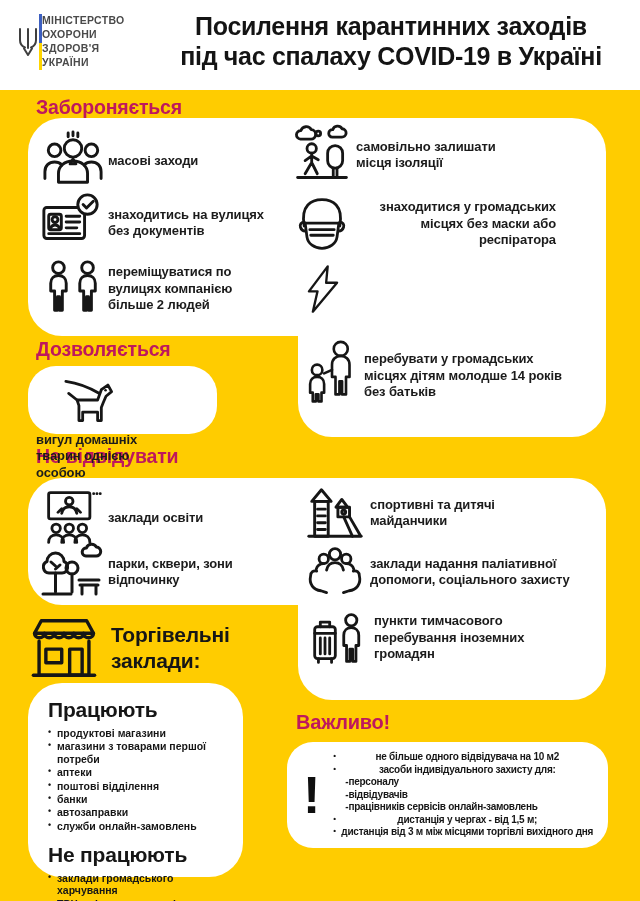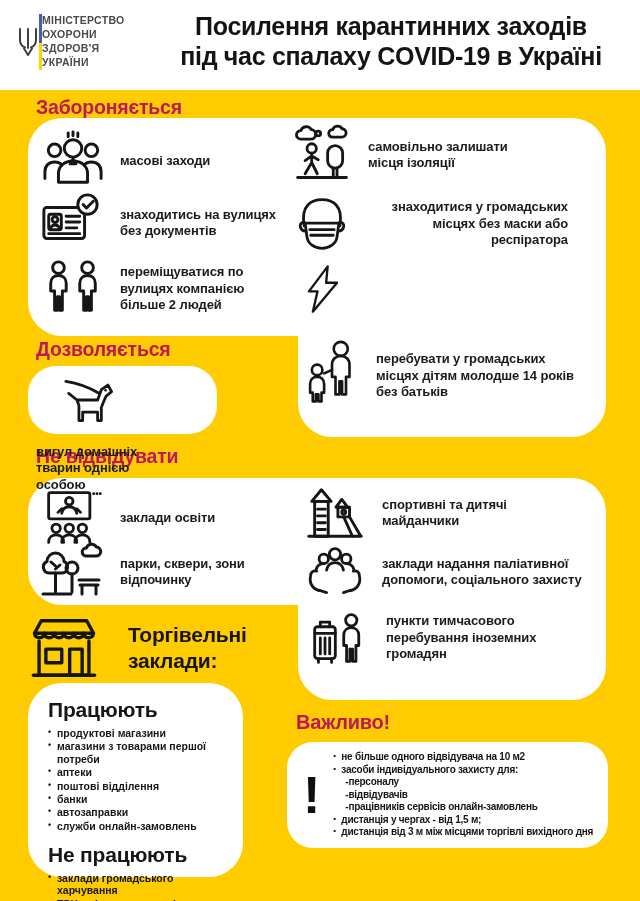--- a/index.html
+++ b/index.html
@@ -20,43 +20,43 @@
   .logo{position:absolute;left:17px;top:14px;display:flex;align-items:center;gap:0;}
   .logo-divider{width:3px;height:56px;background:linear-gradient(var(--flag-blue) 0 52%,var(--flag-yellow) 52% 100%);}
   .logo-text{font-size:10.5px;font-weight:700;color:#4a4a4a;line-height:1.33;letter-spacing:.3px;}
   .title{position:absolute;left:150px;top:11px;width:482px;text-align:center;
     font-size:25px;font-weight:800;line-height:1.2;color:#141414;letter-spacing:-.3px;}
   
   .body{position:absolute;left:0;top:90px;width:640px;height:811px;background:var(--background-yellow);}
   .card{position:absolute;background:var(--card-white);}
   .h-section{position:absolute;font-size:19.5px;font-weight:700;letter-spacing:-.2px;color:#be185d;}
   
-  .item{position:absolute;display:flex;align-items:center;gap:16px;}
+  .item{position:absolute;display:flex;align-items:center;gap:4px;}
   .item .icon{flex:none;display:flex;align-items:center;justify-content:center;}
   .item .txt{font-size:13px;font-weight:700;line-height:1.26;color:#1b1b1b;letter-spacing:-.1px;}
   .icon svg{display:block;}
   .icon svg .ln{stroke:#161616;stroke-width:3;fill:none;stroke-linecap:round;stroke-linejoin:round;}
   .icon svg .fl{fill:#161616;stroke:none;}
   .icon svg .wh{fill:#fff;}
   
-  .trade-head{position:absolute;left:26px;top:524px;display:flex;align-items:center;gap:26px;}
+  .trade-head{position:absolute;left:26px;top:524px;display:flex;align-items:center;gap:9px;}
   .trade-head .txt{width:160px;font-size:21px;font-weight:800;line-height:1.22;letter-spacing:-.2px;}
   
   .open-card{left:28px;top:593px;width:215px;height:194px;border-radius:34px;padding:15px 8px 0 20px;}
   .open-card h2{font-size:21px;font-weight:700;letter-spacing:-.2px;margin-bottom:5px;}
   .open-card h2.second{margin-top:11px;}
   .open-card ul{list-style:none;font-size:10.5px;font-weight:700;line-height:1.18;}
   .open-card ul li{padding-left:9px;position:relative;margin-bottom:1px;}
   .open-card ul li::before{content:"•";position:absolute;left:0;top:0;font-size:9px;}
   
   .important-card{left:287px;top:652px;width:321px;height:106px;border-radius:26px;
     display:flex;align-items:center;gap:13px;padding:10px 8px 10px 16px;}
   .excl{font-size:52px;font-weight:900;line-height:.9;color:#0f0f0f;flex:none;}
   .imp-lines{font-size:10px;font-weight:700;line-height:1.25;letter-spacing:-.25px;white-space:nowrap;}
-  .imp-line.bullet{padding-left:8px;position:relative;}
+  .imp-line.bullet{padding-left:8px;position:relative;text-align:center;}
   .imp-line.bullet::before{content:"•";position:absolute;left:0;top:0;font-size:8px;}
   .imp-line.sub{padding-left:12px;}
 </style>
 </head>
 <body>
 
 <div class="page">
 
   <div class="header">
     <div class="logo">

